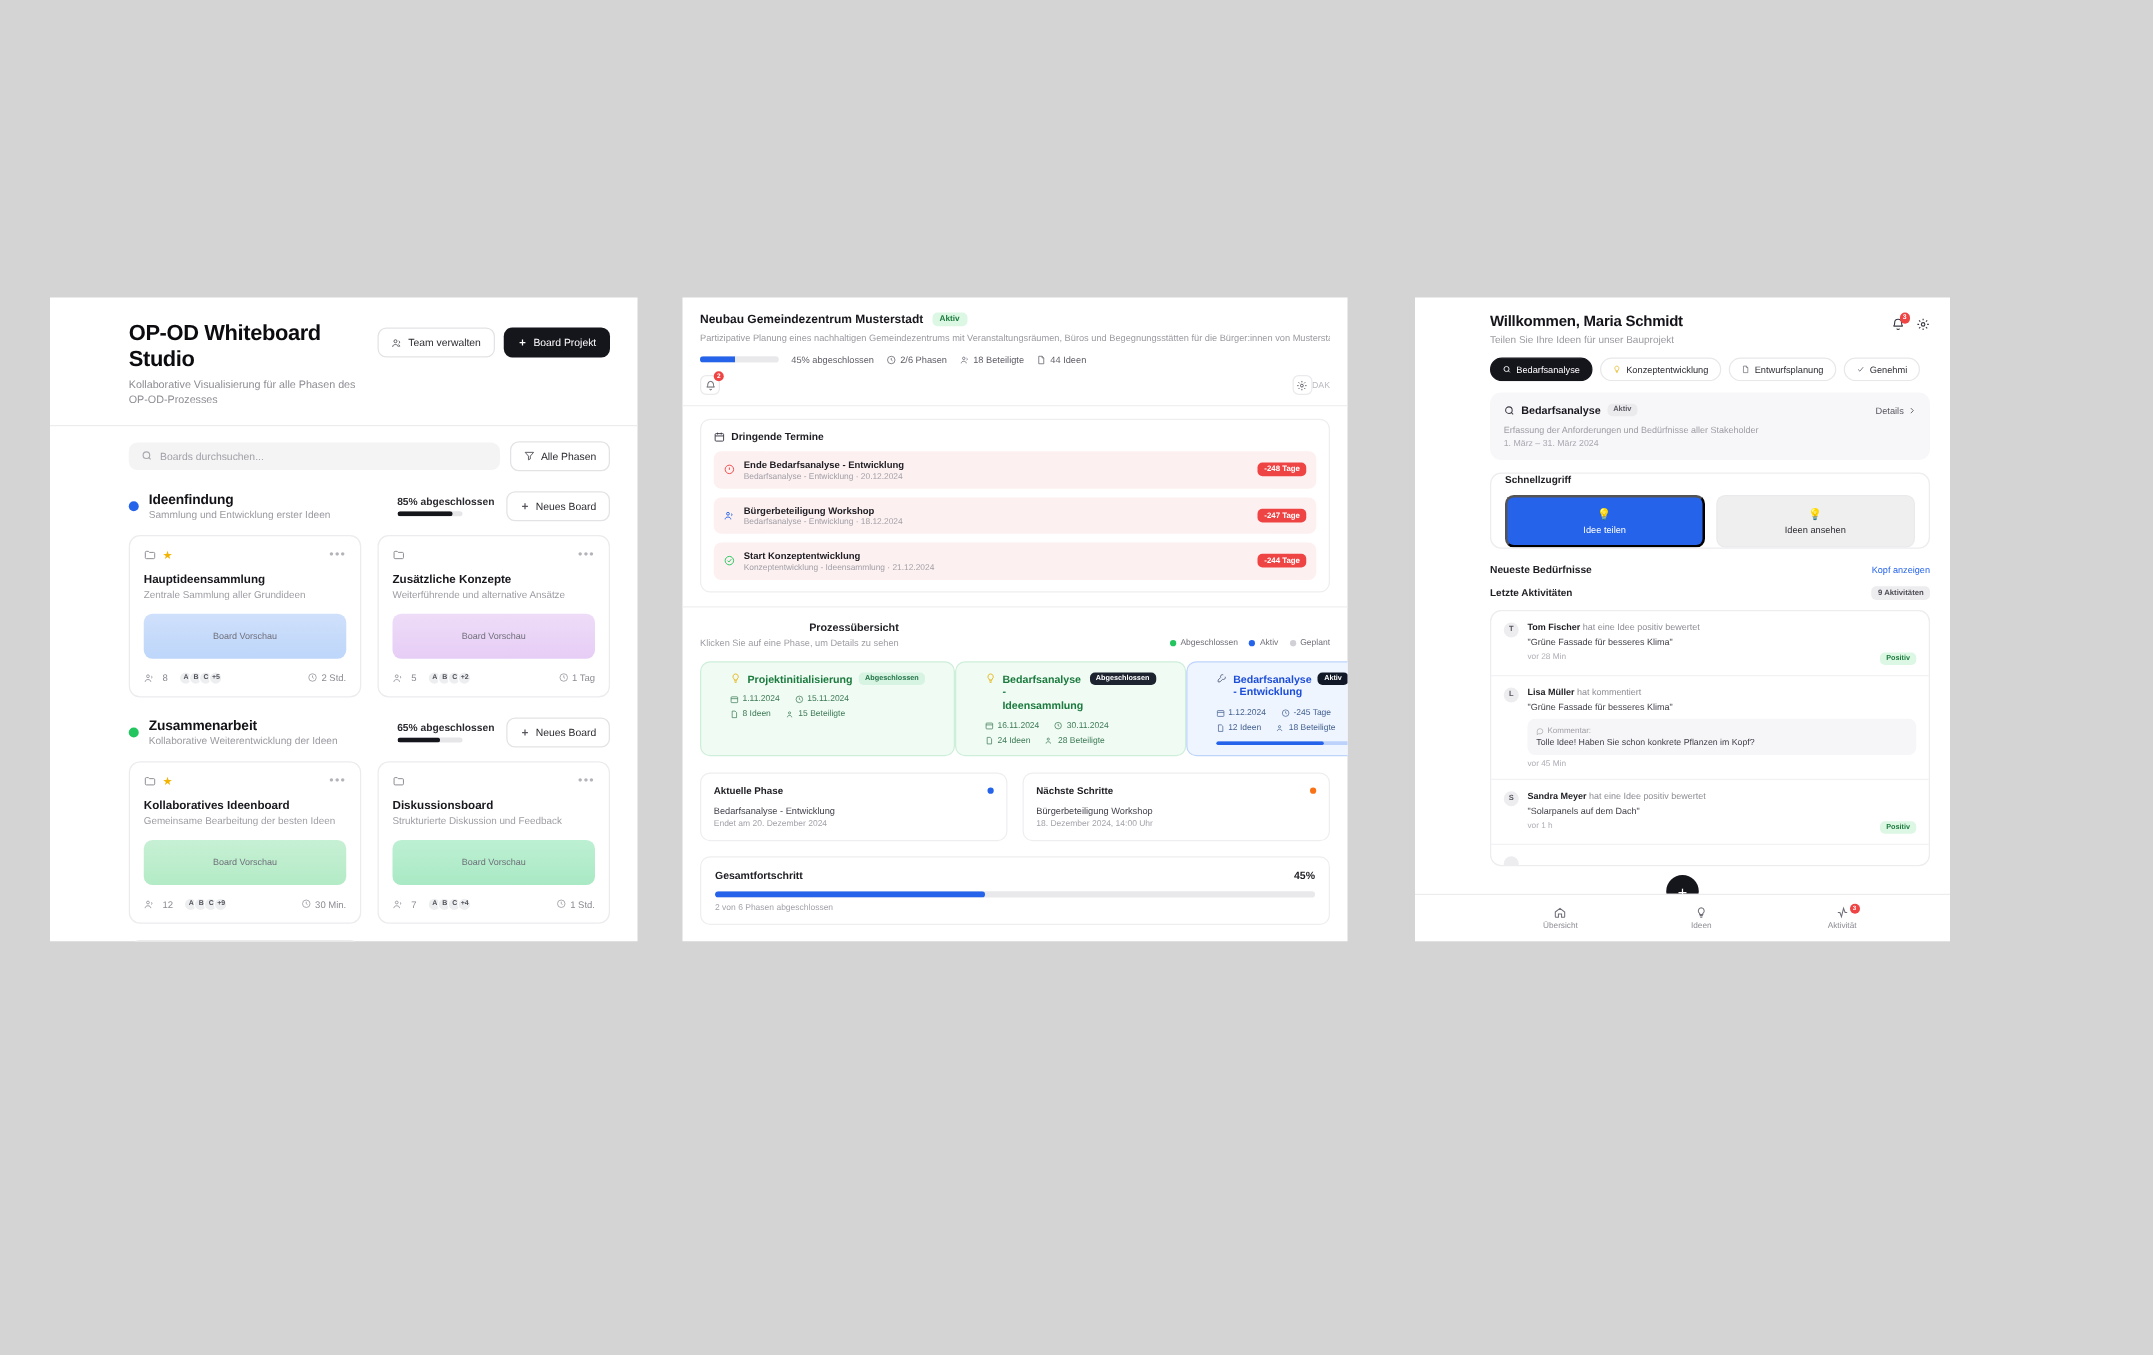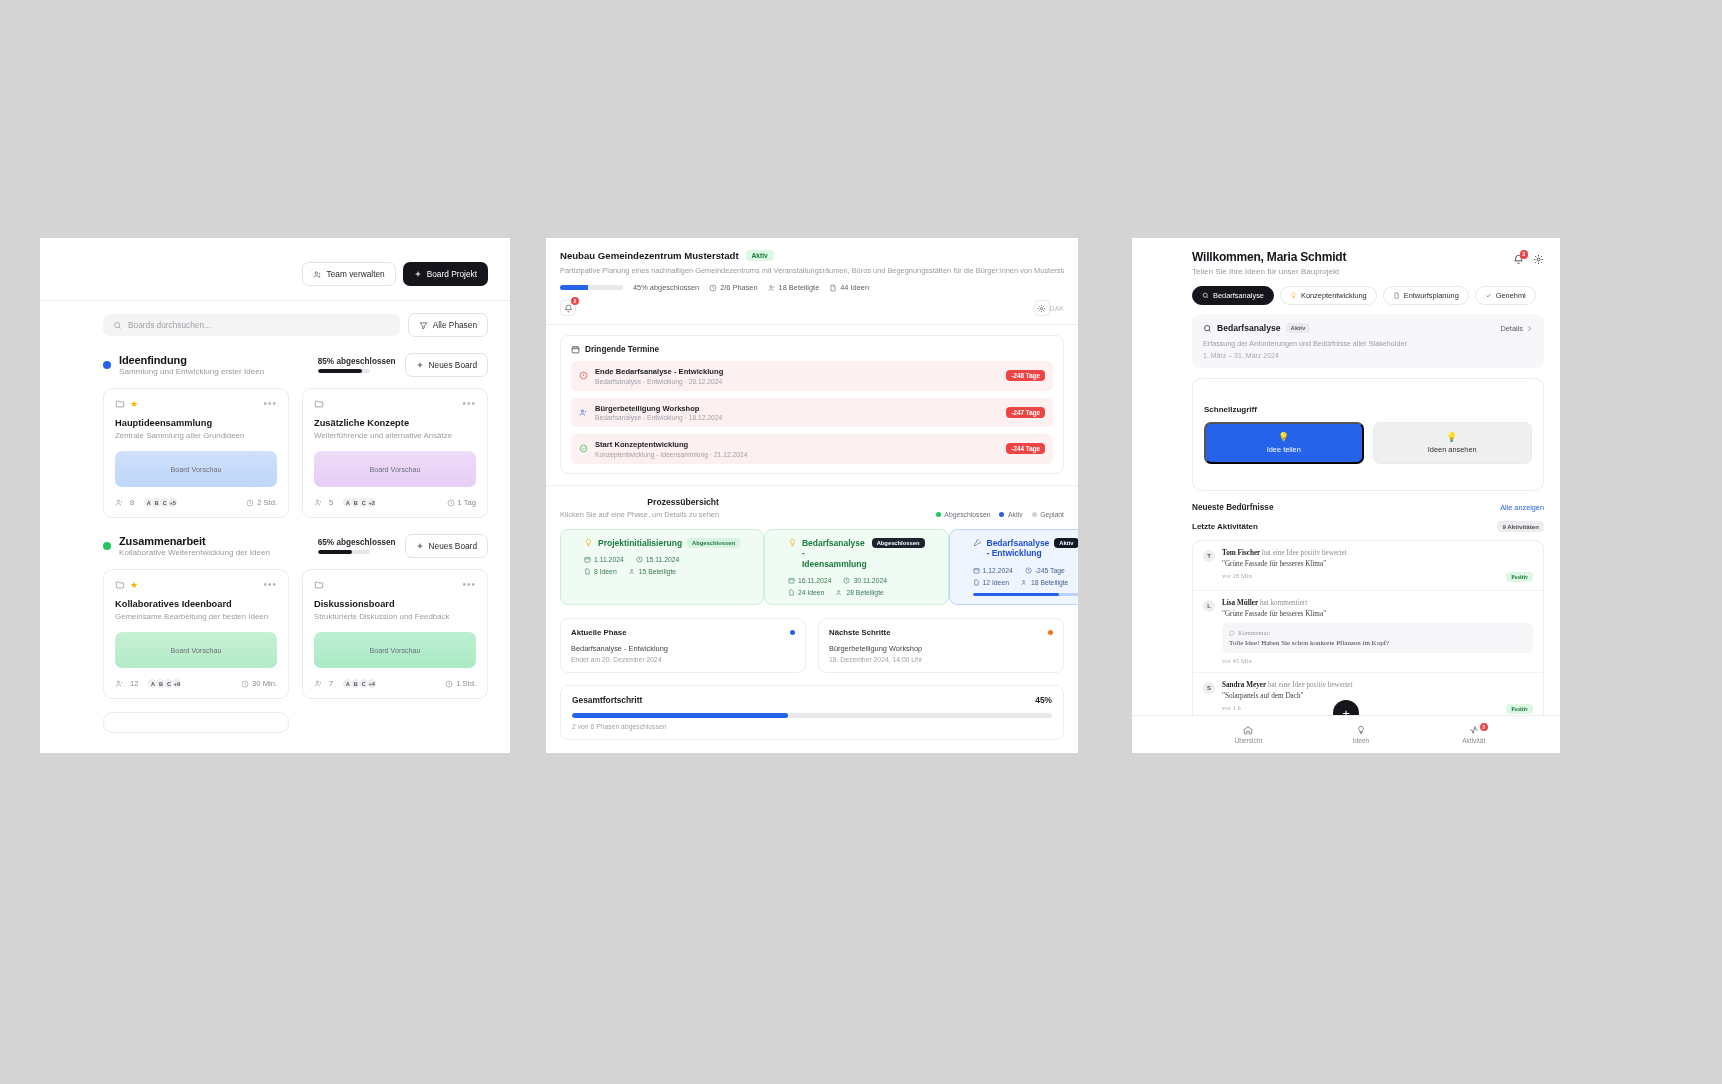--- a/index.html
+++ b/index.html
@@ -129,39 +129,39 @@
          padding: 4px 9px; font-size: 7.4px; color: #2c2c34; background: #fff; white-space: nowrap; }
   .tab.active { background: #15151c; color: #fff; border-color: #15151c; }
   .p3-body { padding: 9px 16px 0 60px; }
   .p3-panelcard { background: #f7f7f9; border-radius: 9px; padding: 9px 11px; }
   .pc-row { display: flex; align-items: center; gap: 5px; }
   .pc-title { font-size: 8.6px; font-weight: bold; color: #17171d; }
   .pc-badge { background: #ebebee; color: #5b5b64; font-size: 6px; font-weight: bold; border-radius: 4px; padding: 2px 5px; }
   .pc-details { margin-left: auto; display: flex; align-items: center; gap: 3px; font-size: 7.4px; color: #57575f; }
   .pc-desc { font-size: 7.2px; color: #9d9da4; margin-top: 6px; }
   .pc-date { font-size: 7px; color: #a8a8b0; margin-top: 4px; }
-  .block { border: 1px solid #ededf0; border-radius: 9px; padding: 26px 11px; margin-top: 10px; }
+  .block { border: 1px solid #ededf0; border-radius: 9px; padding: 0 11px; margin-top: 10px; }
   .block-title { font-size: 8px; font-weight: bold; color: #1d1d23; }
   .qa-row { display: grid; grid-template-columns: 1fr 1fr; gap: 9px; margin-top: 8px; }
   .qa { border-radius: 7px; padding: 8px 6px; text-align: center; font-size: 7.4px; }
   .qa-blue { background: #2563eb; color: #fff; }
   .qa-plain { border: 1px solid #eaeaed; color: #2c2c34; }
   .qa-ic { font-size: 9px; display: block; margin-bottom: 3px; }
   .act-head { display: flex; align-items: center; margin-top: 12px; padding: 0; }
   .act-title { font-size: 8.2px; font-weight: bold; color: #1d1d23; }
   .act-all { margin-left: auto; font-size: 7.3px; color: #2563eb; }
   .act-sub { display: flex; align-items: center; margin-top: 9px; }
   .act-sub-t { font-size: 8px; font-weight: bold; color: #1d1d23; }
   .act-count { margin-left: auto; background: #ededf0; color: #4e4e57; font-size: 6.2px; font-weight: bold; border-radius: 4px; padding: 2px 5px; }
   .act-list { border: 1px solid #ededf0; border-radius: 9px; margin-top: 8px; }
   .act-item { display: flex; gap: 7px; padding: 8px 10px; border-bottom: 1px solid #f2f2f4; }
   .act-item:last-child { border-bottom: none; }
   .act-av { width: 12px; height: 12px; border-radius: 50%; background: #ededf0; color: #55555e;
             font-size: 6px; font-weight: bold; display: flex; align-items: center; justify-content: center; flex: none; margin-top: 1px; }
-  .act-body { flex: 1; min-width: 0; font-family: Liberation Serif, serif; }
+  .act-body { flex: 1; min-width: 0; }
   .act-l1 { font-size: 7.2px; color: #8d8d95; }
   .act-l1 b { color: #1d1d23; }
   .act-quote { font-size: 7.2px; color: #3e3e47; margin-top: 3px; }
   .act-time { font-size: 6.6px; color: #adadb5; margin-top: 4px; }
   .act-pos { background: #dcf7e3; color: #1b7a3d; font-size: 5.8px; font-weight: bold; border-radius: 4px; padding: 2px 5px; float: right; }
   .comment-box { background: #f6f6f8; border-radius: 6px; padding: 6px 7px; margin-top: 5px; }
   .cb-label { font-size: 6.4px; color: #9d9da4; display: flex; align-items: center; gap: 3px; }
   .cb-text { font-size: 7px; color: #3e3e47; margin-top: 3px; }
   .fab { position: absolute; left: 50%; transform: translateX(-50%); bottom: 27px; width: 26px; height: 26px;
          border-radius: 50%; background: #15151c; color: #fff; display: flex; align-items: center; justify-content: center; font-size: 13px; }
@@ -171,20 +171,24 @@
   .tb .ic { display: block; font-size: 9px; color: #6f6f79; margin-bottom: 2px; }
   .tb-badge { position: absolute; top: -2px; right: 50%; margin-right: -14px; background: #ef4444; color: #fff;
               font-size: 5px; font-weight: bold; width: 8px; height: 8px; border-radius: 50%; display: flex; align-items: center; justify-content: center; }
   svg { display: block; }
 </style>
 </head>
 <body>
 
 <div class="panel" id="panel-studio">
   <div class="p1-header">
+    <div>
+      <div class="p1-title">OP-OD Whiteboard Studio</div>
+      <div class="p1-sub">Kollaborative Visualisierung für alle Phasen des OP-OD-Prozesses</div>
+    </div>
     <div class="p1-head-actions">
       <button class="btn-outline">
         <span>
           <svg width="9" height="9" viewBox="0 0 24 24" fill="none" stroke="#55555e" stroke-width="2">
               <circle cx="9" cy="8" r="3.2"></circle>
               <path d="M3 20c0-3.3 2.7-5 6-5s6 1.7 6 5"></path>
               <path d="M16 7.2a3 3 0 010 5.6M18 19.5c0-2.6-1-4-2.5-4.8"></path>
             </svg>
         </span>
         <span>Team verwalten</span>
@@ -863,21 +867,21 @@
         </button>
         <button class="qa qa-plain">
           <span class="qa-ic">💡</span>
           <span>Ideen ansehen</span>
         </button>
       </div>
     </div>
 
     <div class="act-head">
       <span class="act-title">Neueste Bedürfnisse</span>
-      <span class="act-all">Alle anzeigen</span>
+      <span class="act-all">Kopf anzeigen</span>
     </div>
     <div class="act-sub">
       <span class="act-sub-t">Letzte Aktivitäten</span>
       <span class="act-count">9 Aktivitäten</span>
     </div>
 
     <div class="act-list">
       <div class="act-item">
         <span class="act-av">T</span>
         <span class="act-body">

